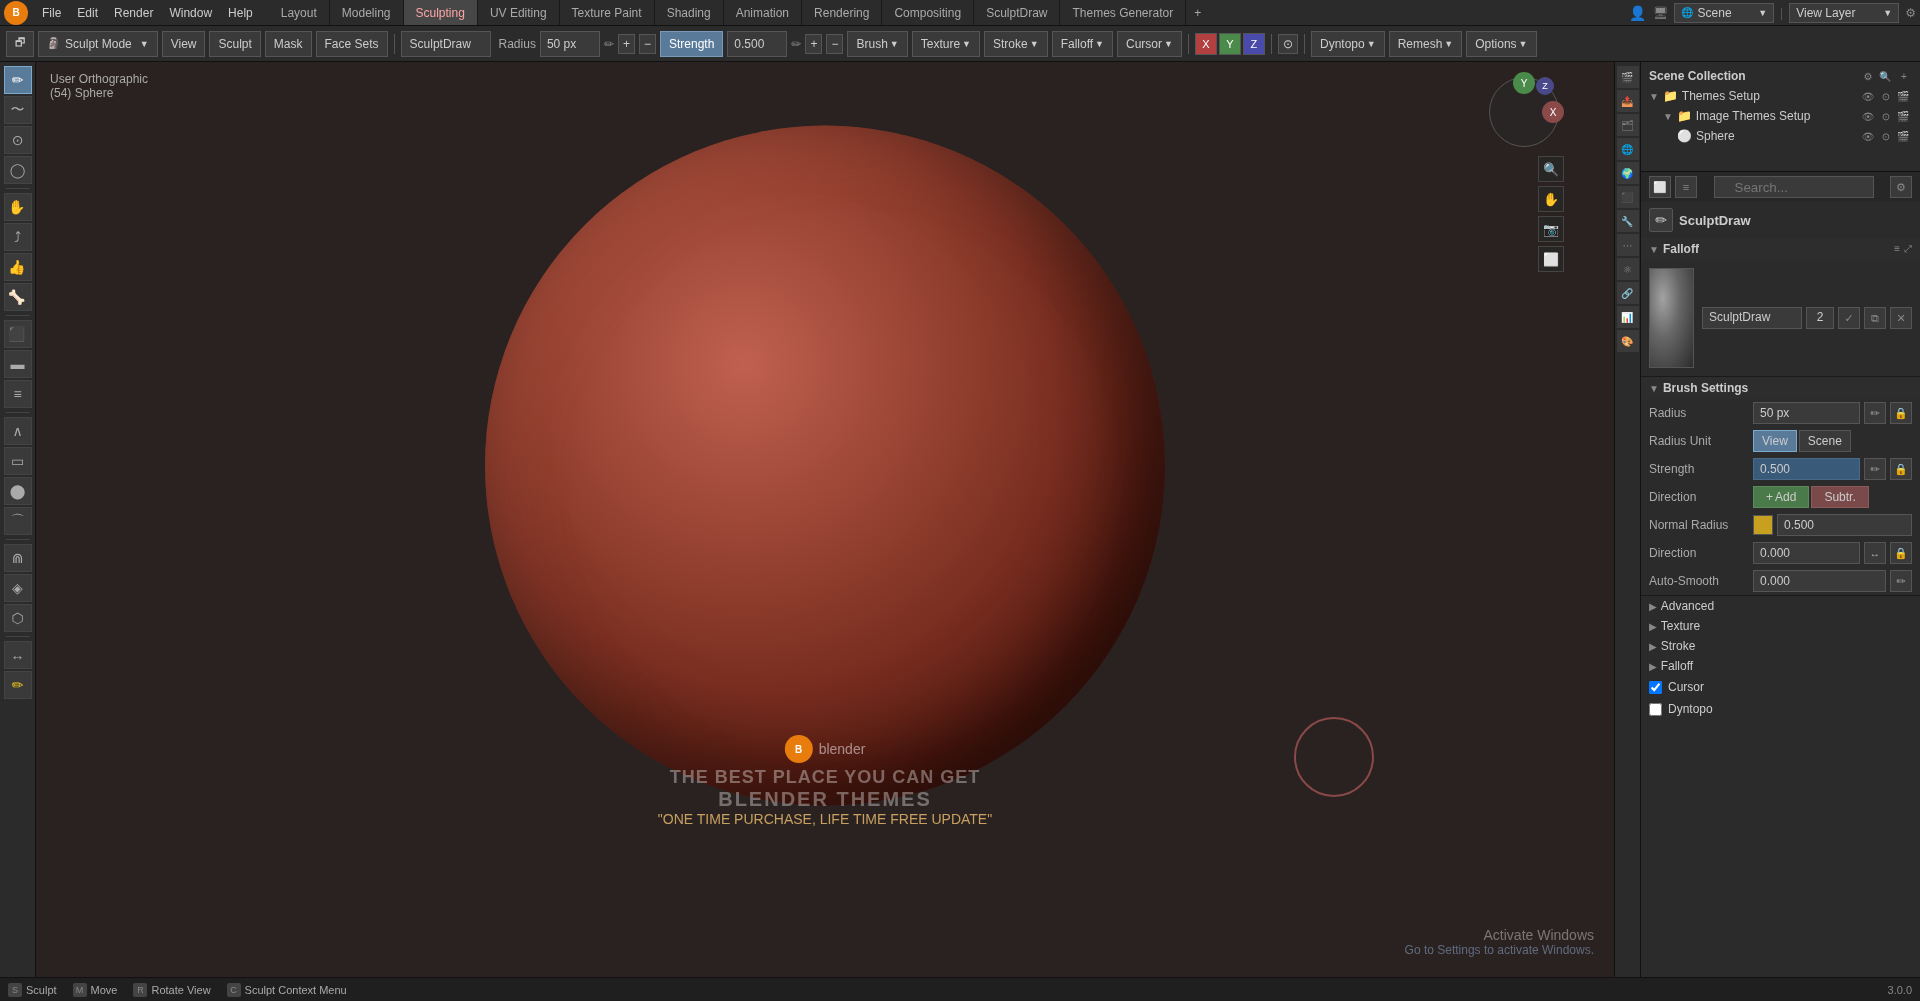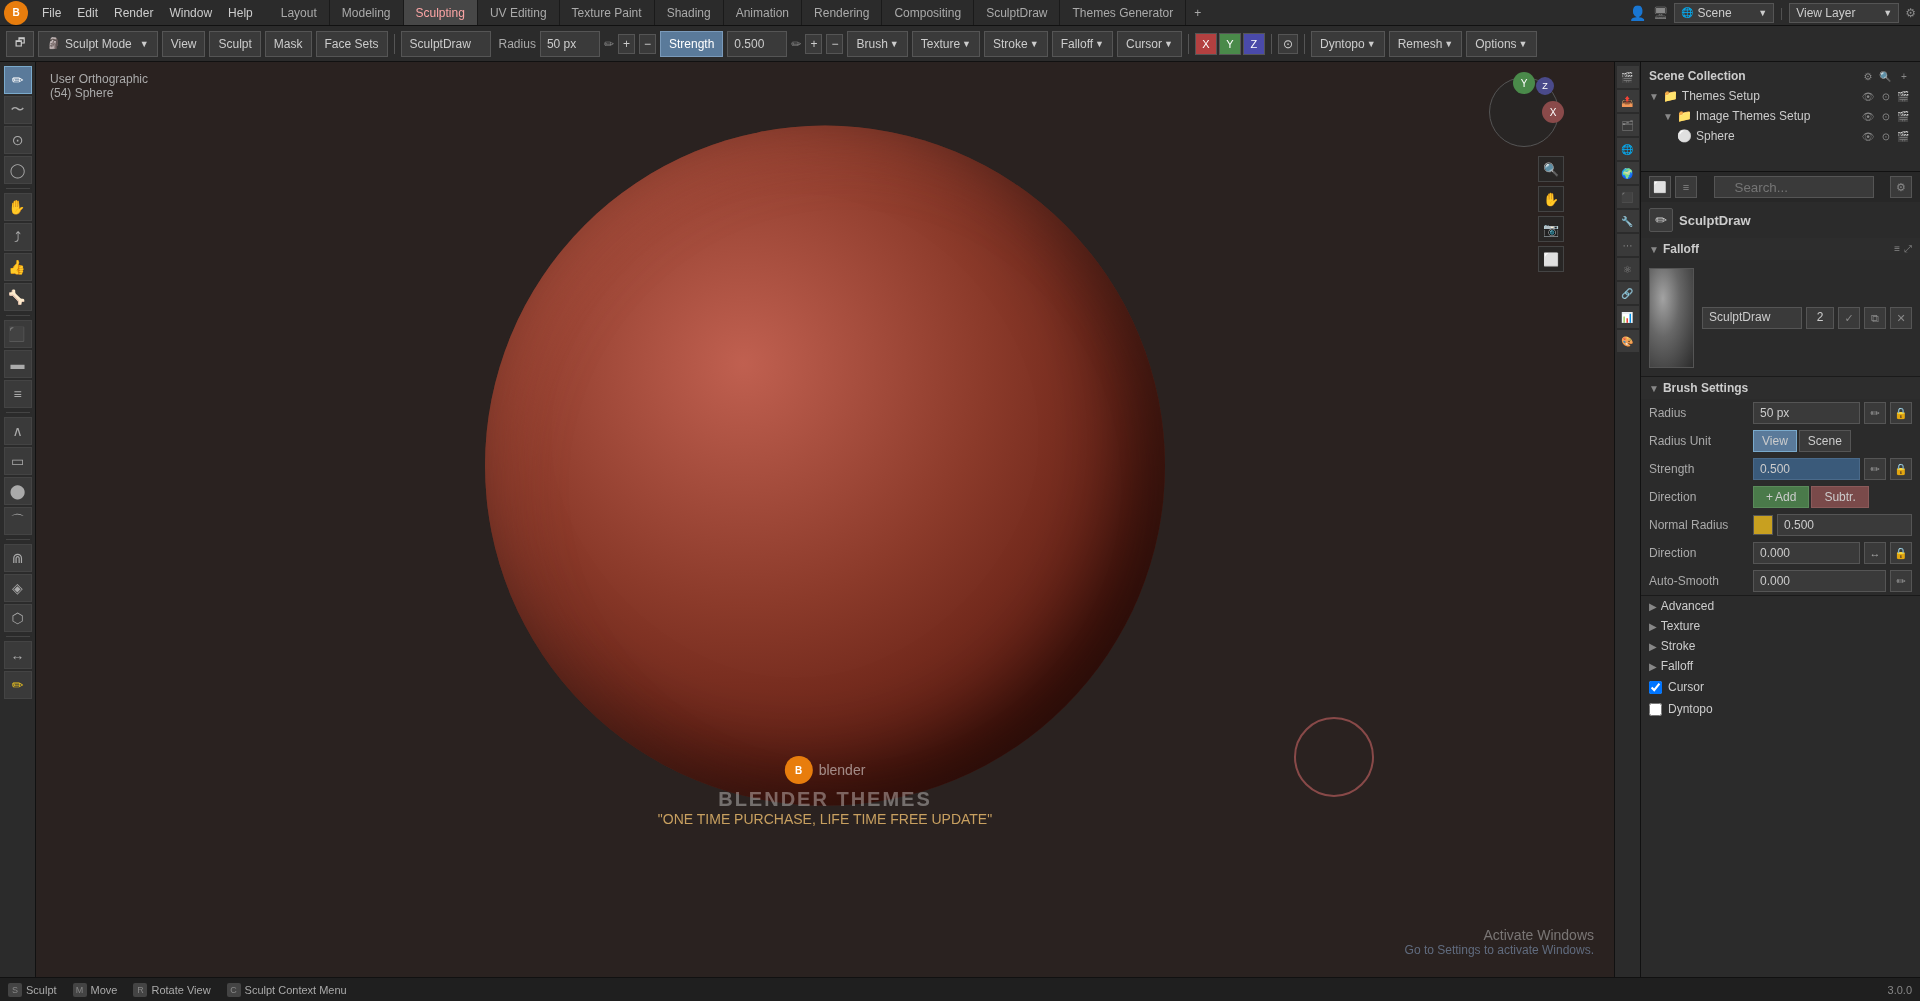--- a/index.html
+++ b/index.html
@@ -788,20 +788,21 @@
       <div>(54) Sphere</div>
     </div>
 
     <div class="viewport-sphere"></div>
 
     <div class="viewport-watermark">
       <div class="blender-logo">
         <div class="blender-logo-circle">B</div>
         <span class="blender-text">blender</span>
       </div>
+      <div class="tagline1">THE BEST PLACE YOU CAN GET</div>
       <div class="tagline2">BLENDER THEMES</div>
       <div class="tagline3">"ONE TIME PURCHASE, LIFE TIME FREE UPDATE"</div>
     </div>
 
     <div class="viewport-brush-cursor"></div>
 
     <div class="gizmo-overlay">
       <div class="nav-gizmo">
         <div class="nav-gizmo-circle"></div>
         <div class="gizmo-y-btn">Y</div>

